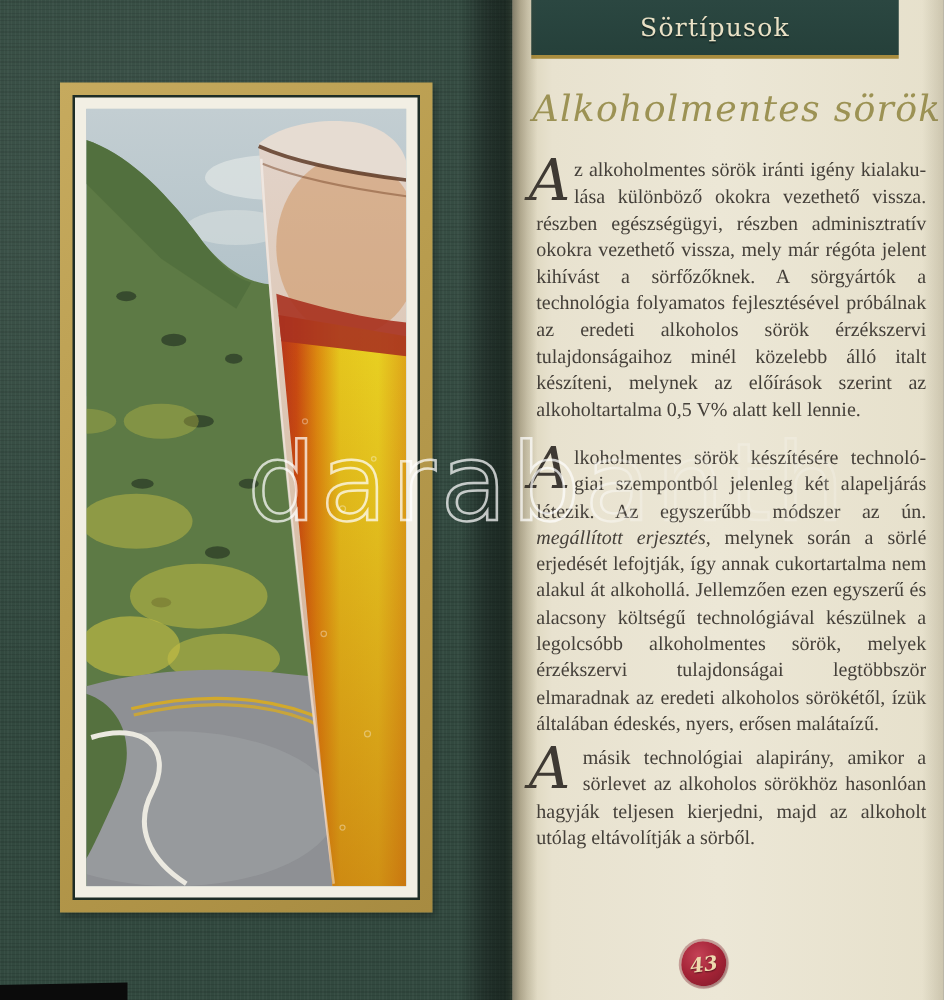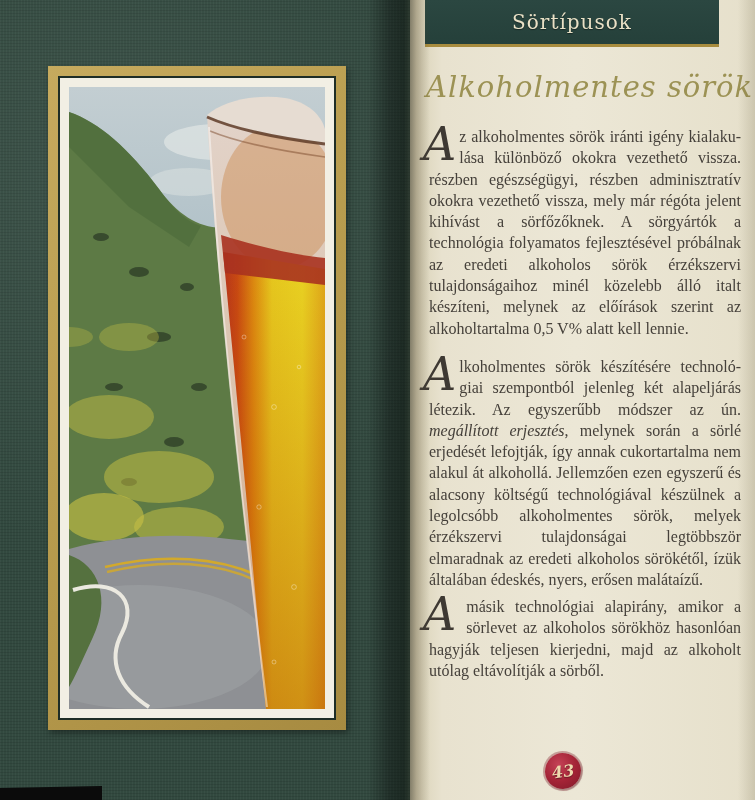--- a/index.html
+++ b/index.html
@@ -215,14 +215,15 @@
       <span class="dropcap">A</span><span class="ptext"><span>másik technológiai alapirány, amikor a sörlevet az alkoholos sörökhöz hasonlóan hagy­ják teljesen kierjedni, majd az alkoholt utólag eltávolítják a sörből.</span></span>
     </div>
 
     <div class="seal">
       <span class="seal-number">43</span>
     </div>
   </div>
 
   <div class="gutter-shadow"></div>
 
+  <div class="watermark">darabanth</div>
 
 </div>
 
 </body></html>

